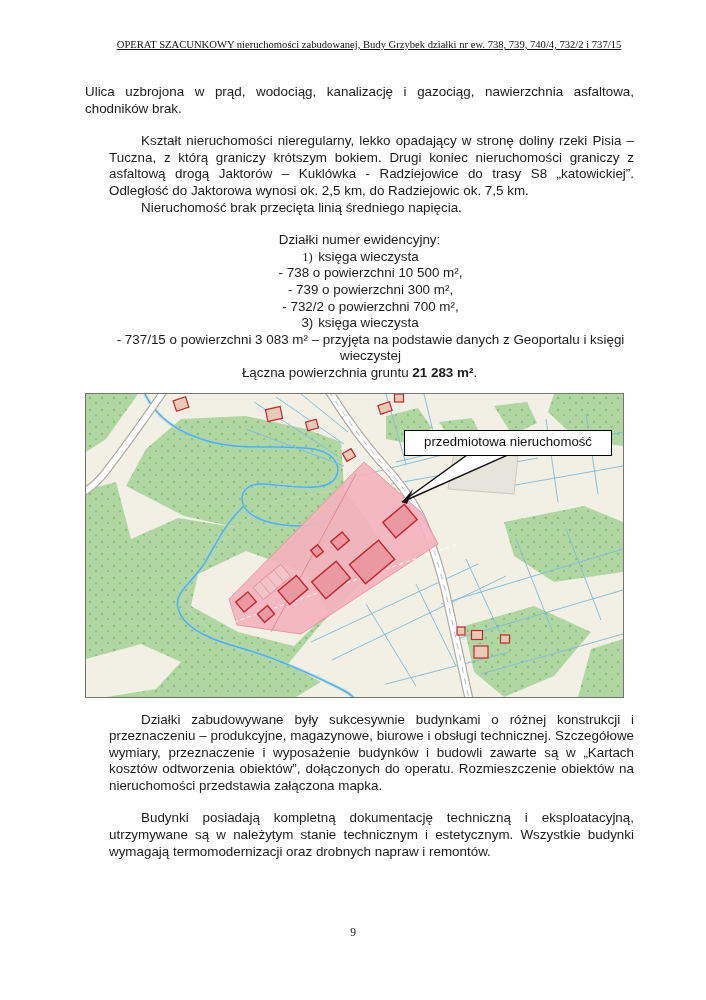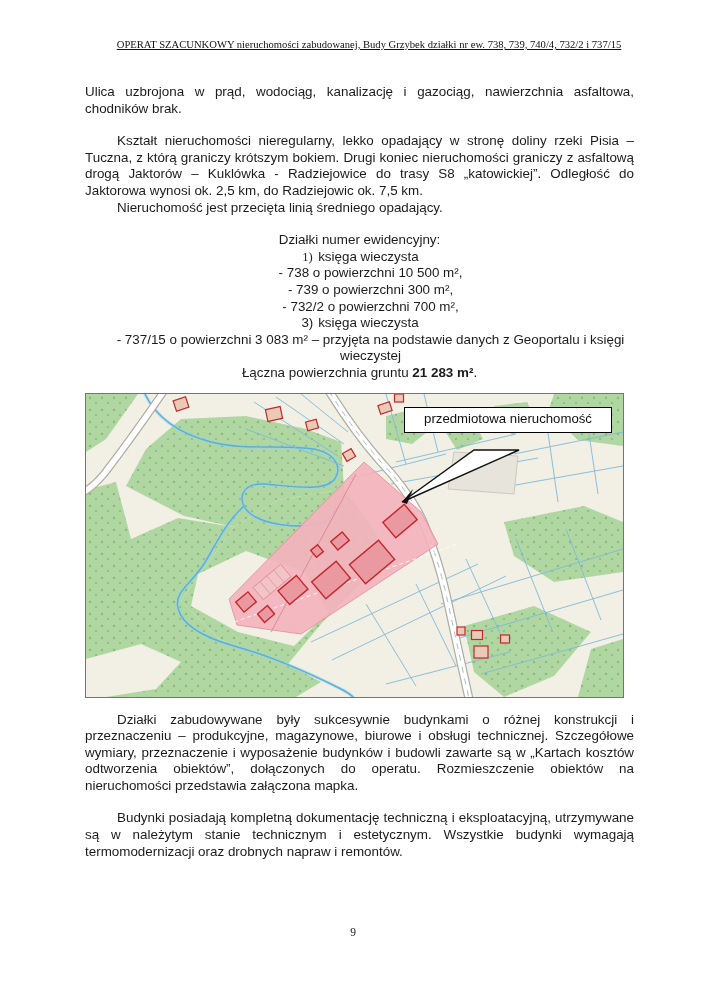--- a/index.html
+++ b/index.html
@@ -5,49 +5,49 @@
   html,body{margin:0;padding:0;background:#e8e8e8;}
   .page{position:relative;width:706px;height:1000px;background:#ffffff;overflow:hidden;
         font-family:"Liberation Sans", sans-serif;color:#1c1c1c;}
   .header{position:absolute;top:39px;left:16px;width:100%;text-align:center;
           font-family:"Liberation Serif", serif;font-size:10.6px;color:#111;}
   .header span{text-decoration:underline;}
   .content{position:absolute;top:84px;left:85px;width:549px;
            font-size:13.4px;line-height:16.6px;text-align:justify;}
   .para{margin:0 0 16px 0;}
   .mb0{margin-bottom:0;}
-  .indent{text-indent:32px;}
+  .indent{text-indent:32px;margin-left:24px;}
   .list div{text-align:center;}
   .gnum{display:inline-block;min-width:14px;}
   .serif{font-family:"Liberation Serif", serif;font-size:12.6px;}
   .pitem{padding-left:22px;}
   .wrap2{padding-left:22px;}
   .total b{font-weight:bold;}
   .map-wrap{margin-top:11px;position:relative;width:537px;height:303px;
             border:1px solid #76756d;background:#f2efe4;}
-  .map-label{position:absolute;left:318px;top:13px;width:206px;height:24px;background:#fff;
+  .map-label{position:absolute;left:318px;top:36px;width:206px;height:24px;background:#fff;
              border:1.6px solid #000;display:flex;align-items:center;justify-content:center;
              font-size:13.2px;color:#111;z-index:3;}
   .footer{position:absolute;top:926px;left:0;width:100%;text-align:center;
           font-family:"Liberation Serif", serif;font-size:11.5px;color:#222;}
   svg{display:block;}
 </style>
 </head>
 <body>
 
 <div class="page">
 
   <div class="header">
     <span>OPERAT SZACUNKOWY nieruchomości zabudowanej, Budy Grzybek działki nr ew. 738, 739, 740/4, 732/2 i 737/15</span>
   </div>
 
   <div class="content">
     <div class="para">Ulica uzbrojona w prąd, wodociąg, kanalizację i gazociąg, nawierzchnia asfaltowa, chodników brak.</div>
     <div class="para mb0 indent">Kształt nieruchomości nieregularny, lekko opadający w stronę doliny rzeki Pisia – Tuczna, z którą graniczy krótszym bokiem. Drugi koniec nieruchomości graniczy z asfaltową drogą Jaktorów – Kuklówka - Radziejowice do trasy S8 „katowickiej”. Odległość do Jaktorowa wynosi ok. 2,5 km, do Radziejowic ok. 7,5 km.</div>
-    <div class="para indent">Nieruchomość jest przecięta linią średniego opadający.</div>
+    <div class="para indent">Nieruchomość brak przecięta linią średniego napięcia.</div>
 
     <div class="list">
       <div>Działki numer ewidencyjny:</div>
 
       <div>
         <span class="gnum serif">1)</span>
         <span>księga wieczysta</span>
       </div>
       <div class="pitem">- 738 o powierzchni 10 500 m²,</div>
       <div class="pitem">- 739 o powierzchni 300 m²,</div>

